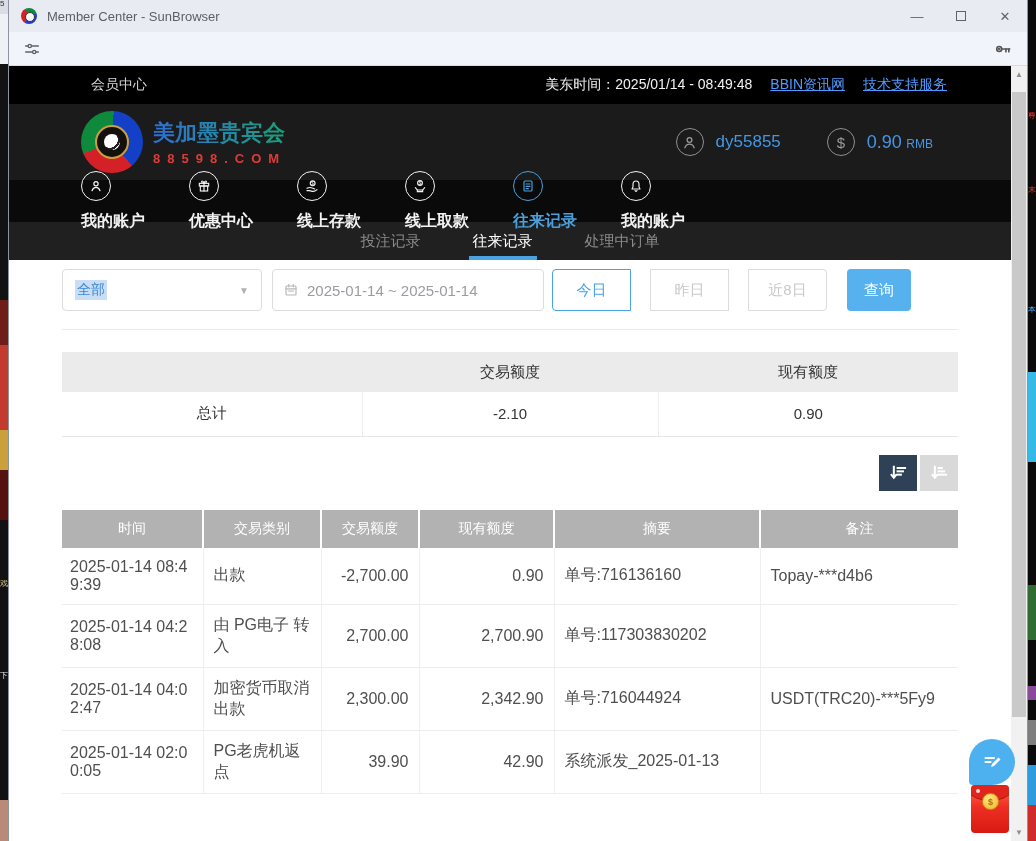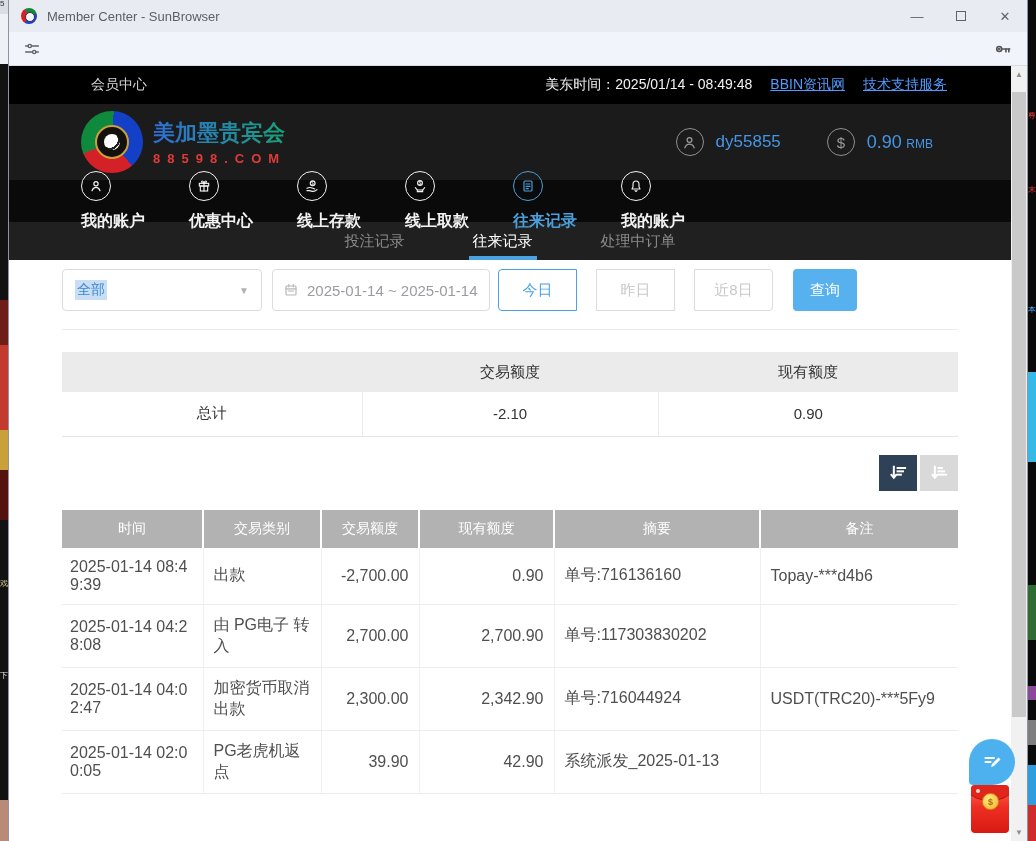--- a/index.html
+++ b/index.html
@@ -66,31 +66,31 @@
   .acct-cur { font-size:12px; color:#4596e6; }
 
   
   .mainnav { height:42px; background:#0a0a0a; display:flex; align-items:center; padding-left:72px; gap:44px; }
   .nav-item { display:flex; align-items:flex-start; gap:10px; color:#f2f2f2; cursor:pointer;flex-direction:column; }
   .nav-item.active { color:#4ba0dc; }
   .nav-circle { width:30px; height:30px; border-radius:50%; border:1.6px solid currentColor; display:flex; align-items:center; justify-content:center; }
   .nav-label { font-size:16px; font-weight:bold; }
 
   
-  .subnav { height:38px; background:#202020; display:flex; align-items:flex-start; justify-content:center; gap:60px; }
+  .subnav { height:38px; background:#202020; display:flex; align-items:flex-start; justify-content:center; gap:44px; }
   .subnav-item { height:38px; display:flex; align-items:center; font-size:15px; color:#8a8a8a; cursor:pointer; padding:0 4px; }
   .subnav-item.active { color:#fff; border-bottom:4px solid #4aa3e0; padding-top:4px; }
 
   
   .content { background:#fff; padding:9px 53px 0 53px; }
   .filter-row { display:flex; align-items:center; height:42px; }
   .dropdown { width:200px; height:42px; border:1px solid #dcdcdc; border-radius:4px; display:flex; align-items:center; padding:0 12px; cursor:pointer; }
   .dropdown-value { font-size:14px; color:#3a87d2; background:#c9def5; padding:1px 2px; }
   .chev { margin-left:auto; font-size:10px; color:#b0b0b0; }
-  .date-input { width:218px; height:42px; border:1px solid #dcdcdc; border-radius:4px; display:flex; align-items:center; gap:8px; padding:0 10px; margin-left:10px; cursor:text; }
+  .date-input { width:272px; height:42px; border:1px solid #dcdcdc; border-radius:4px; display:flex; align-items:center; gap:8px; padding:0 10px; margin-left:10px; cursor:text; }
   .date-text { font-size:15px; color:#9b9ba1; }
   .btn-group { display:flex; margin-left:8px;gap:20px; }
   .qbtn { width:79px; height:42px; background:#fff; border:1px solid #dcdcdc; font-size:15px; color:#c9c9c9;
     display:flex; align-items:center; justify-content:center; cursor:pointer; margin-left:-1px; }
   .qbtn:first-child { border-radius:4px 0 0 4px; margin-left:0; }
   .qbtn:last-child { border-radius:0 4px 4px 0; }
   .qbtn.active { color:#4aa3e0; border-color:#4aa3e0; z-index:2; }
   .search-btn { width:64px; height:42px; margin-left:20px; background:#57b1ee; border:none; border-radius:4px;
     color:#fff; font-size:15px; cursor:pointer; font-family:inherit; }
 

